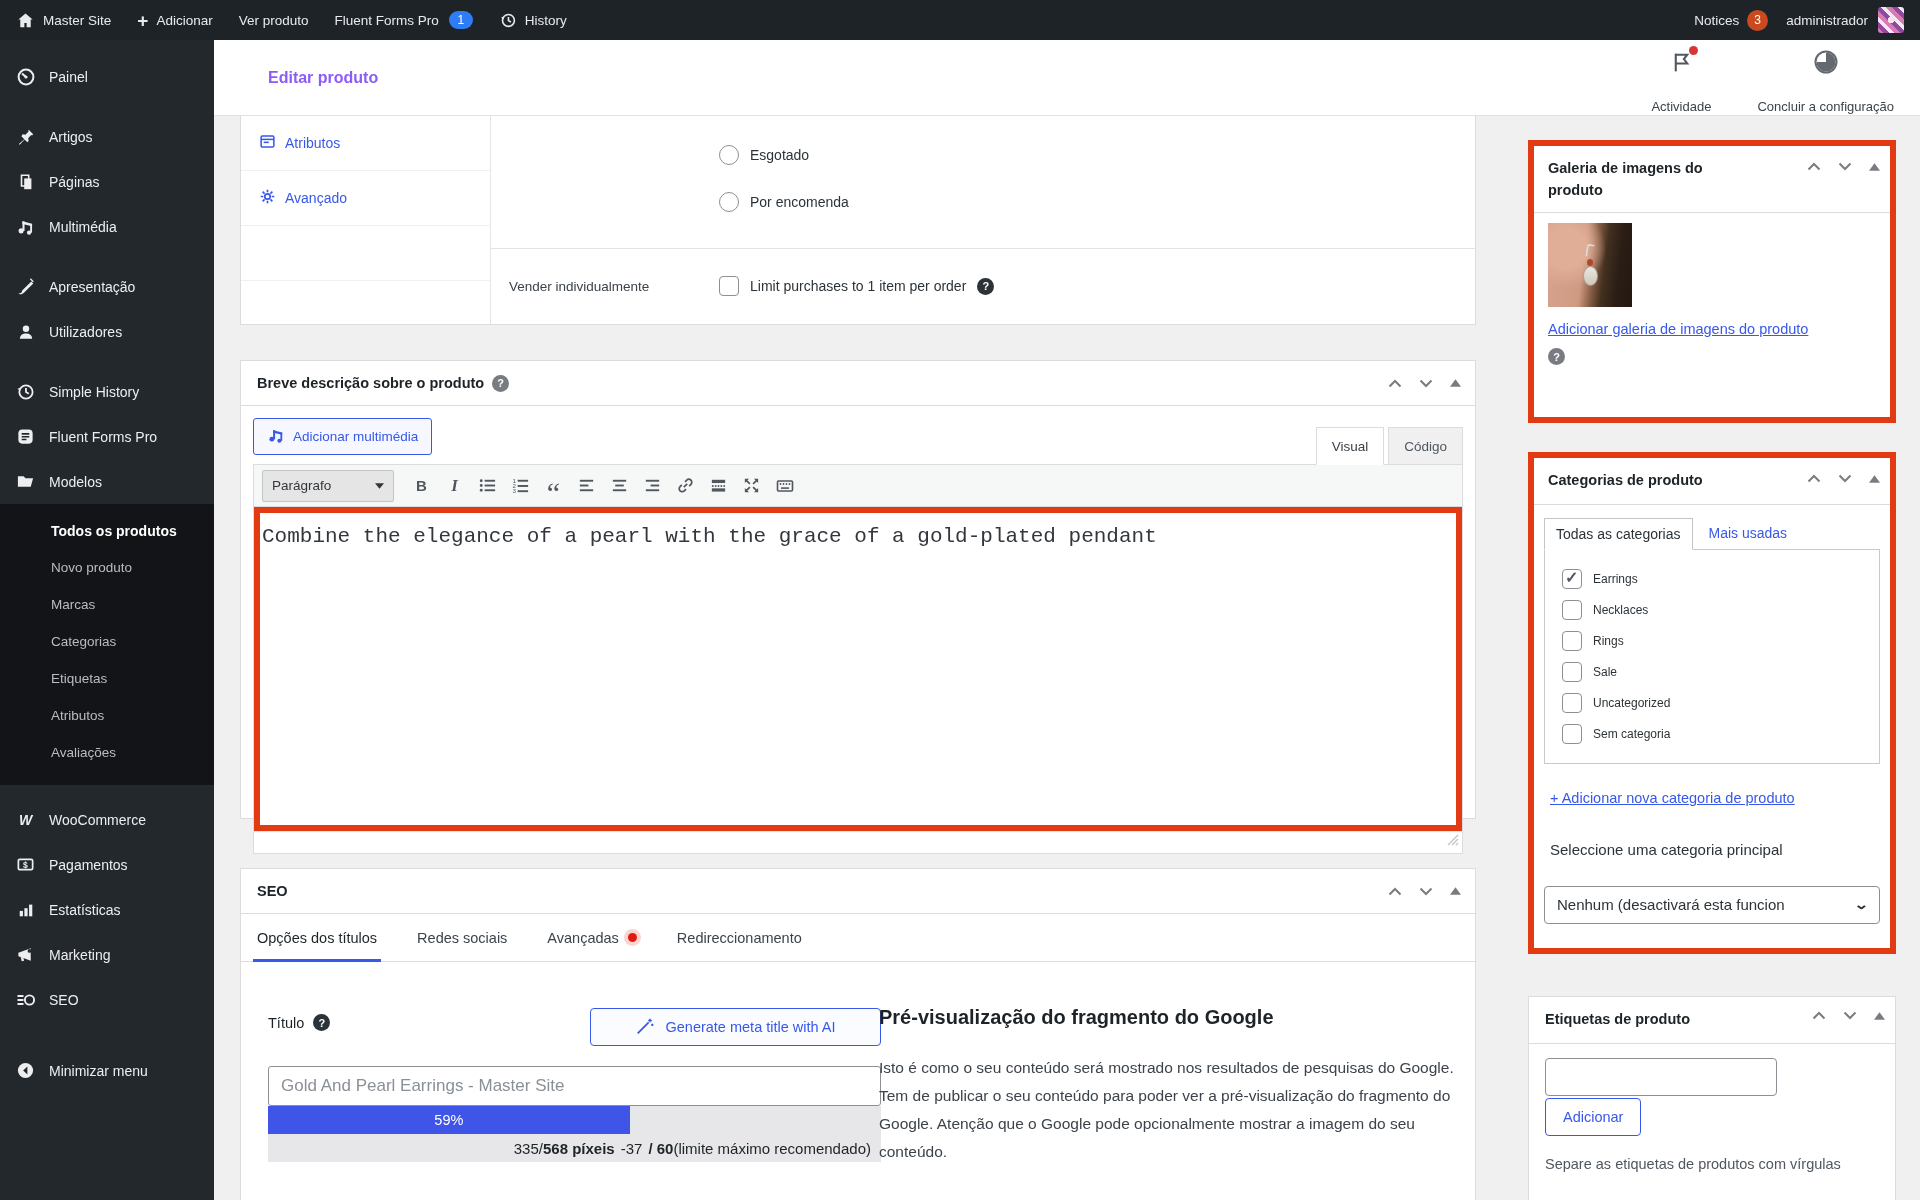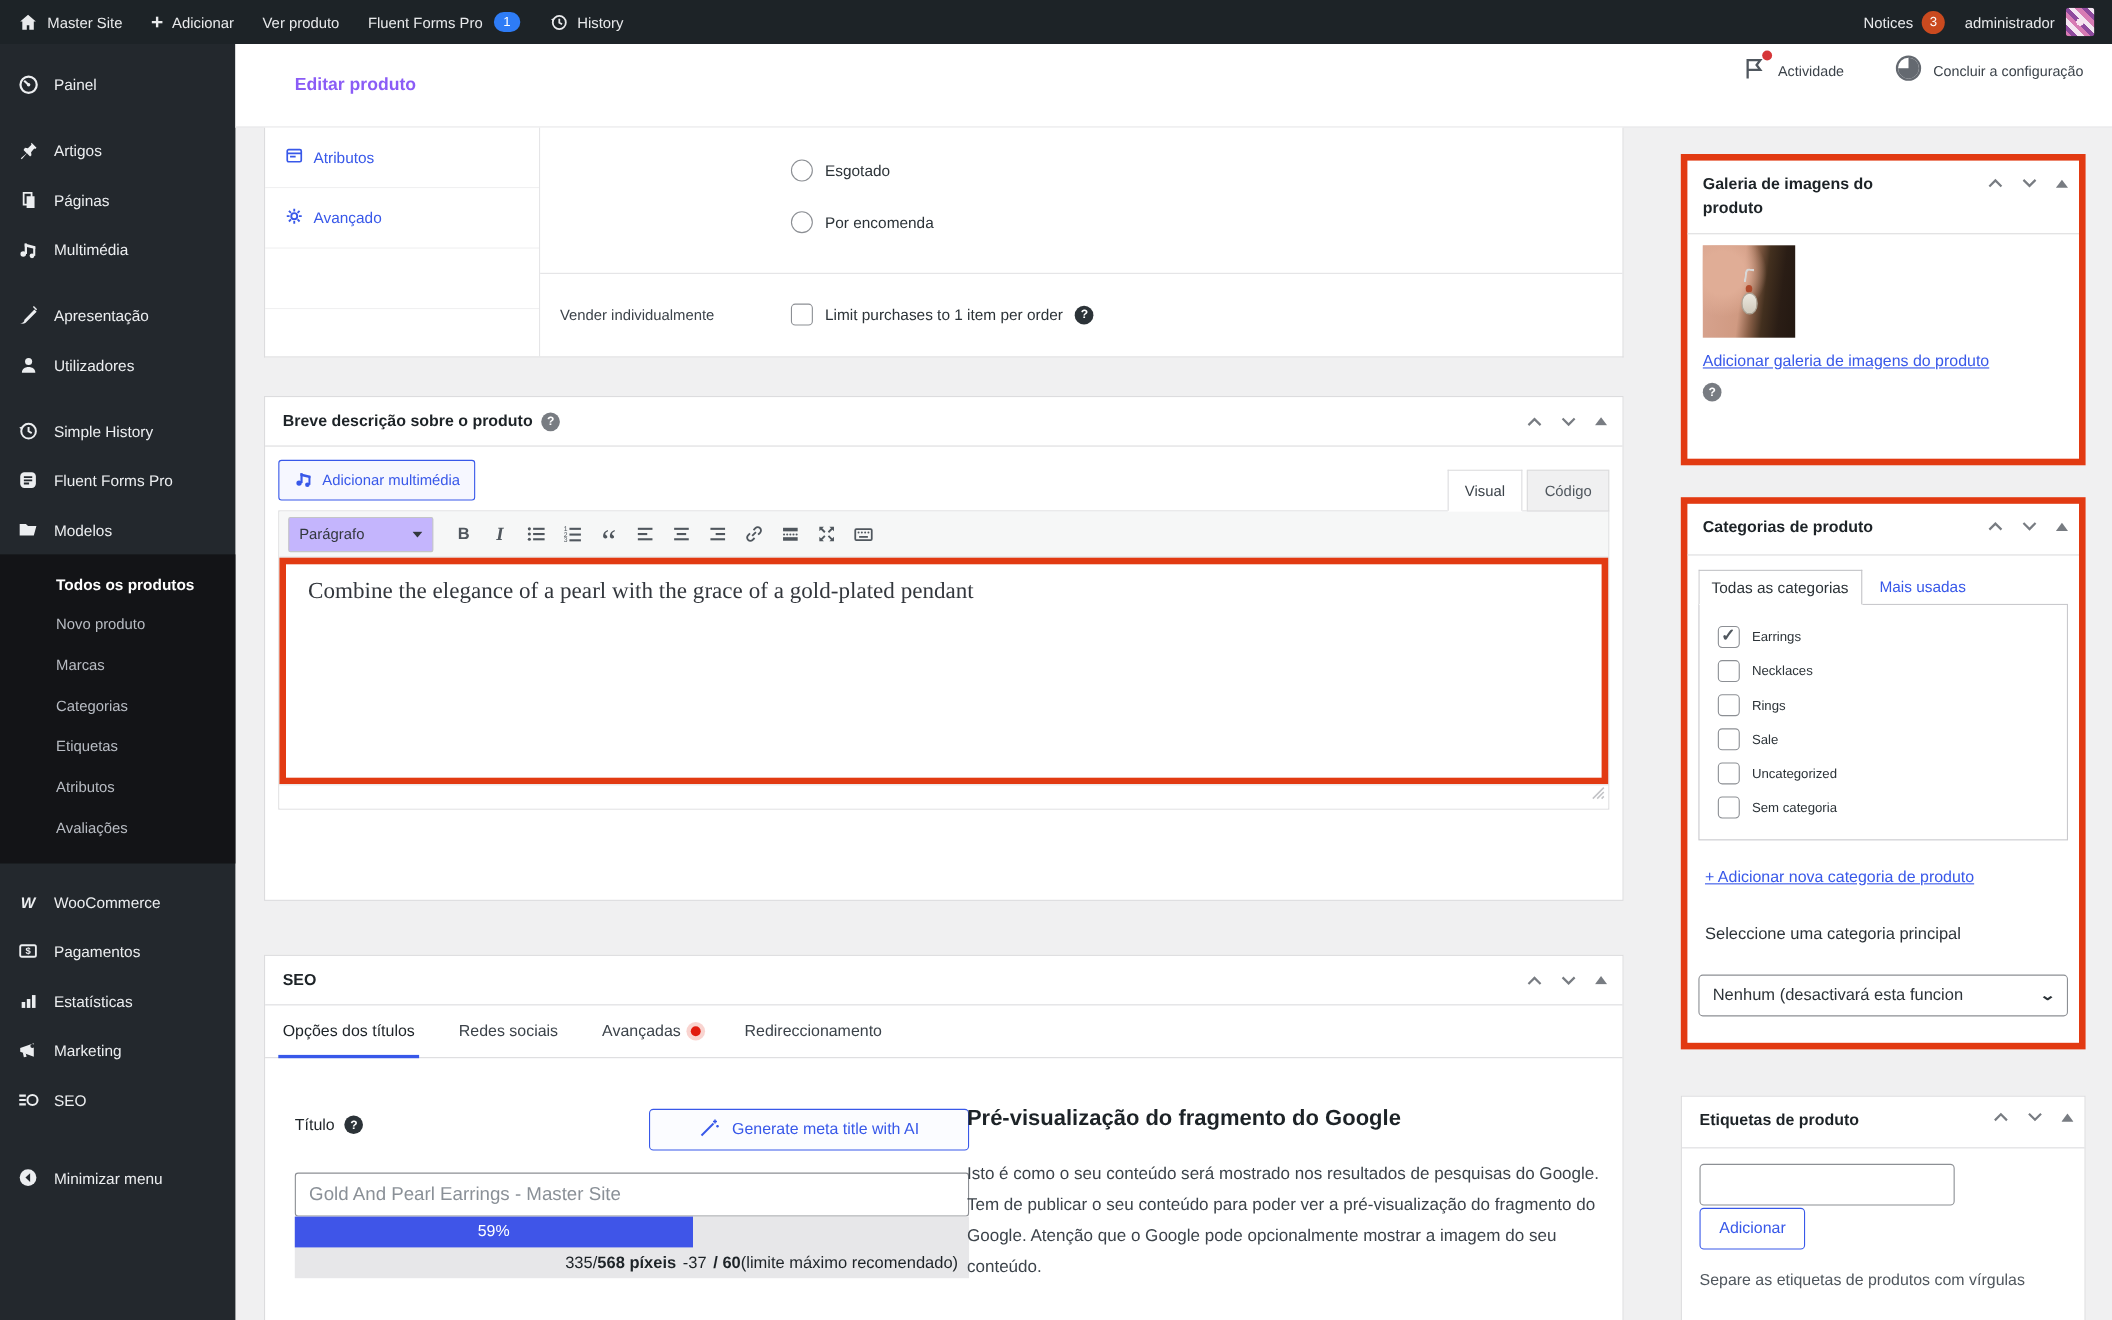--- a/index.html
+++ b/index.html
@@ -29,21 +29,21 @@
 .sb-item.active::after{content:"";position:absolute;right:0;top:50%;margin-top:-8px;border:8px solid transparent;border-left-color:#14161a;border-right-width:0}
 #submenu{background:#131417;padding:8px 0 14px}
 .sb-sub{height:37px;display:flex;align-items:center;padding-left:51px;color:#b8bcc3;font-size:13.5px;cursor:pointer}
 .sb-sub.current{color:#fff;font-weight:700;font-size:14px}
 .sb-group-gap{height:12px}
 
 
 #page-header{position:absolute;left:214px;top:40px;width:1706px;height:76px;background:#fff;border-bottom:1px solid #e2e2e4}
 #page-title{position:absolute;left:54px;top:0;height:76px;display:flex;align-items:center;font-size:16px;font-weight:700;color:#8b5cf6}
 #header-actions{position:absolute;right:26px;top:9px;display:flex;gap:46px}
-.hdr-act{display:flex;flex-direction:row;align-items:center;gap:9px;cursor:pointer}
+.hdr-act{display:flex;flex-direction:column;align-items:center;gap:20px;cursor:pointer}
 .hdr-act .lbl{font-size:13px;color:#3c434a}
 .flag-wrap{position:relative}
 .red-dot{position:absolute;right:-4px;top:-3px;width:9px;height:9px;border-radius:50%;background:#d63638}
 
 
 .panel{position:absolute;background:#fff;border:1px solid #dcdcde}
 .p-head{position:relative;height:45px;border-bottom:1px solid #dcdcde;display:flex;align-items:center;padding:0 16px;gap:8px}
 .p-title{font-size:14.5px;font-weight:700;color:#1d2327}
 .p-ctls{position:absolute;right:14px;top:0;height:100%;display:flex;align-items:center;gap:17px}
 .ctl{cursor:pointer;display:flex}
@@ -65,27 +65,27 @@
 
 #panel-desc{left:240px;top:360px;width:1236px;height:459px}
 #desc-body{padding:12px}
 #media-row{position:relative;height:46px}
 #add-media-btn{display:inline-flex;align-items:center;gap:8px;height:37px;padding:0 13px;border:1px solid #3858e9;border-radius:3px;background:#f6f7ff;color:#3858e9;font-size:13.5px;cursor:pointer}
 .edit-tabs{position:absolute;right:0;bottom:-1px;display:flex}
 .edit-tab{height:38px;padding:0 15px;display:flex;align-items:center;font-size:13.5px;color:#50575e;border:1px solid #dcdcde;cursor:pointer;background:#f0f0f1;margin-left:4px}
 .edit-tab.on{background:#fff;border-bottom-color:#fff;color:#3c434a;z-index:2}
 #editor-wrap{border:1px solid #dcdcde}
 #mce-toolbar{height:42px;background:#f6f7f7;border-bottom:1px solid #dcdcde;display:flex;align-items:center;padding:0 8px;gap:2px}
-#para-select{width:132px;height:32px;background:#c4b5fd;border:1px solid #c3c4c7;border-radius:2px;display:flex;align-items:center;justify-content:space-between;padding:0 9px;font-size:13.5px;color:#32373c;margin-right:10px;cursor:pointer}
+#para-select{width:132px;height:32px;background:#e5e5e5;border:1px solid #c3c4c7;border-radius:2px;display:flex;align-items:center;justify-content:space-between;padding:0 9px;font-size:13.5px;color:#32373c;margin-right:10px;cursor:pointer}
 .tbtn{width:31px;height:31px;display:flex;align-items:center;justify-content:center;color:#50575e;cursor:pointer;border-radius:2px}
 .tbtn svg{display:block}
 .tbtn .b{font-weight:800;font-size:15px}
 .tbtn .i{font-style:italic;font-family:"Liberation Serif",serif;font-size:17px;font-weight:700}
 .tbtn .q{font-family:"Liberation Serif",serif;font-size:30px;line-height:8px;margin-top:14px;color:#50575e}
-#editor-content{height:206px;border:6px solid #e23a12;background:#fff;padding:12px 20px;font-family:Liberation Serif, serif;font-size:21px;color:#33373d;cursor:text}
+#editor-content{height:324px;border:6px solid #e23a12;background:#fff;padding:12px 2px;font-family:Liberation Mono, monospace;font-size:21px;color:#33373d;cursor:text}
 #editor-status{height:22px;background:#fff;border-top:1px solid #e5e5e7;position:relative}
 #resize-grip{position:absolute;right:3px;bottom:3px;cursor:nwse-resize}
 
 
 #panel-seo{left:240px;top:868px;width:1236px;height:400px}
 #seo-tabbar{position:relative;height:48px;border-bottom:1px solid #dcdcde;display:flex;align-items:center;padding-left:16px;gap:40px}
 .seo-tab{position:relative;font-size:14.5px;color:#3c434a;height:100%;display:flex;align-items:center;cursor:pointer;gap:9px}
 .seo-tab.on{color:#1d2327}
 .seo-tab.on::after{content:"";position:absolute;left:-4px;right:-4px;bottom:-1px;height:3px;background:#3858e9}
 .dot{width:9px;height:9px;border-radius:50%;background:#e11b0e;box-shadow:0 0 0 4px rgba(228,60,40,.22)}

